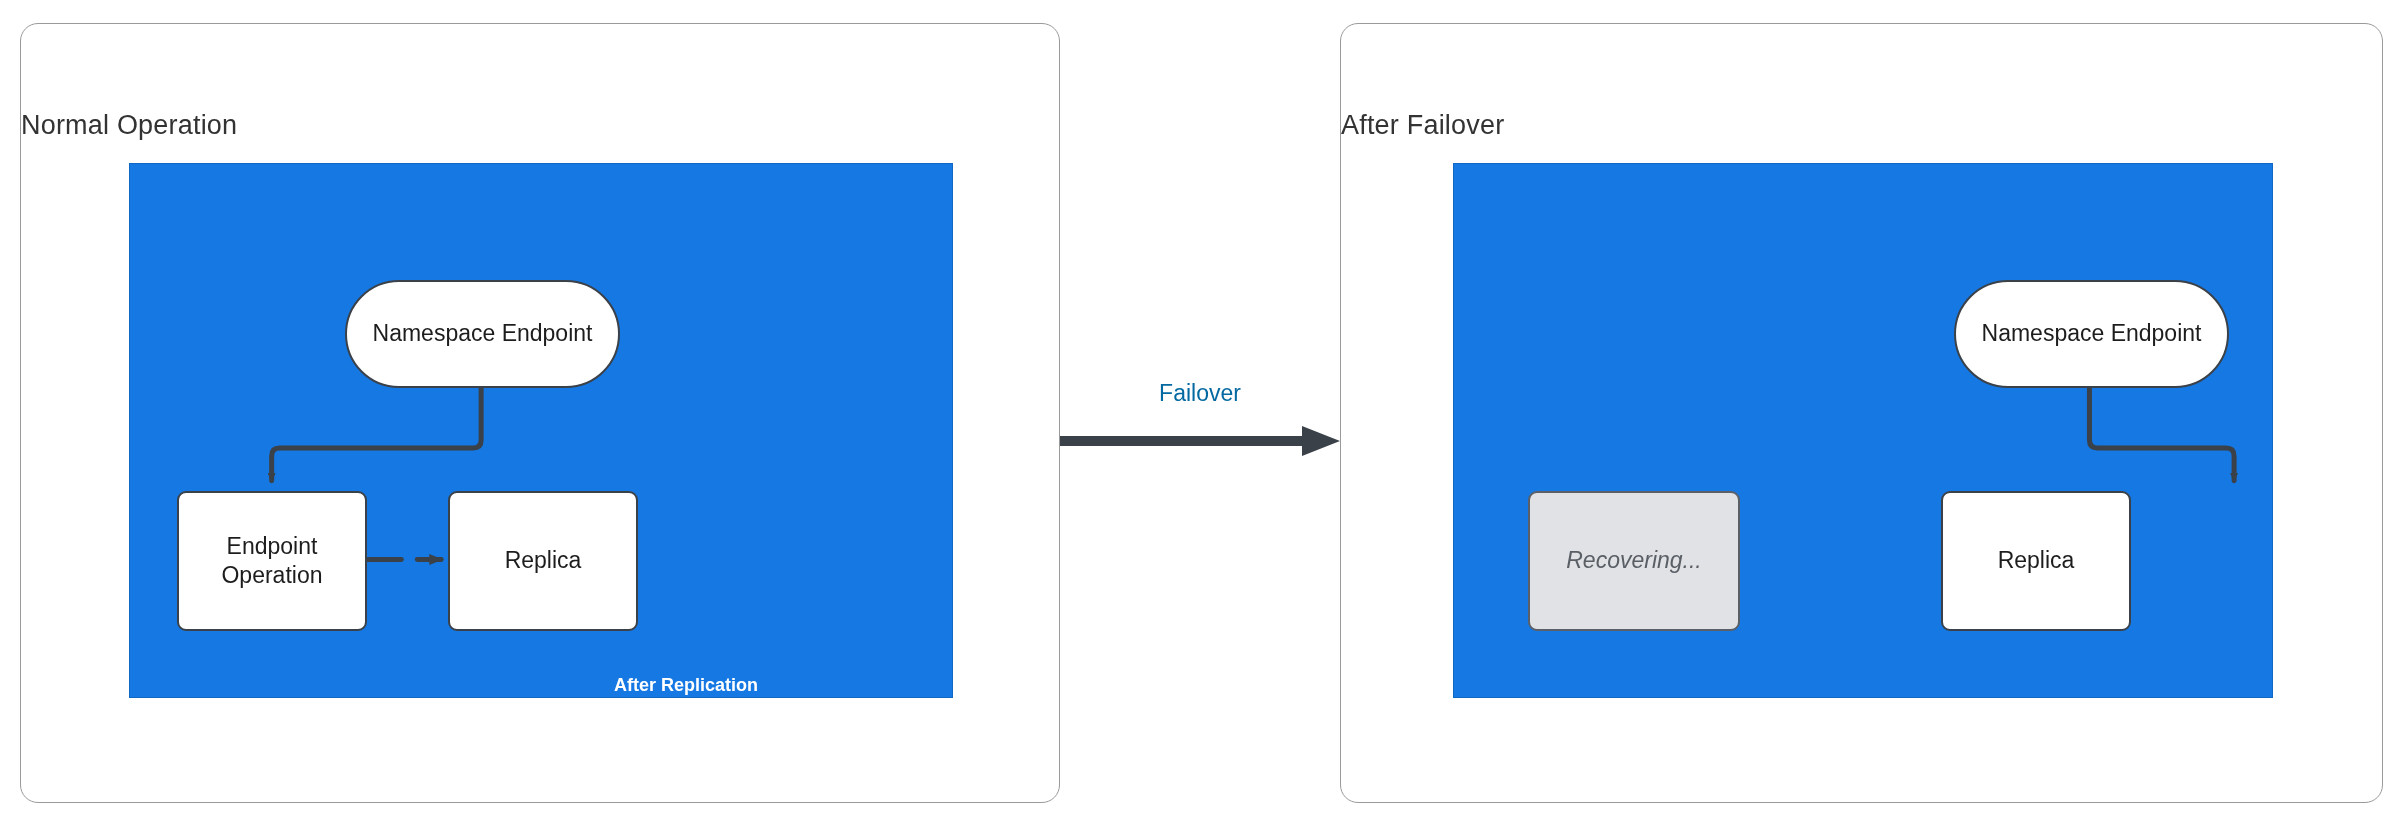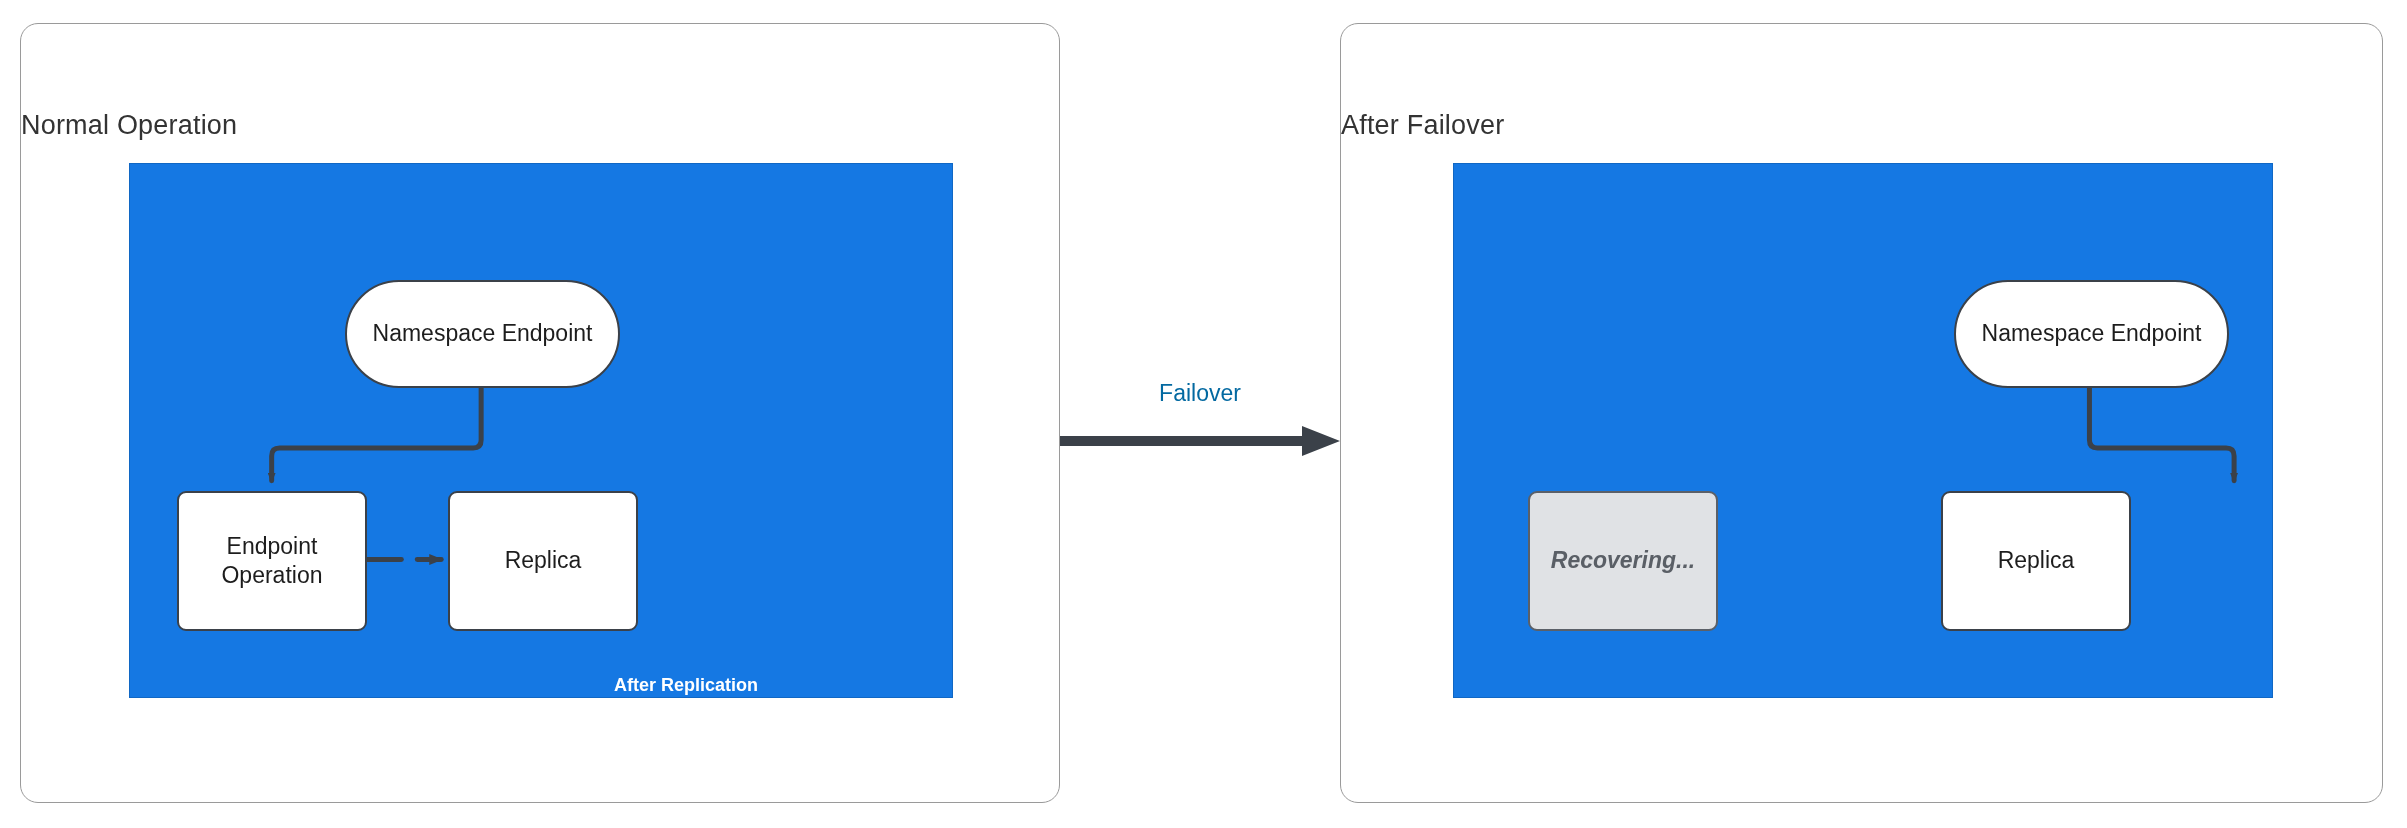--- a/index.html
+++ b/index.html
@@ -76,21 +76,21 @@
     font-style: italic;
   }
 
   
   #left-endpoint  { left: 215px; top: 116px; width: 275px; height: 108px; }
   #left-primary   { left: 47px;  top: 327px; width: 190px; height: 140px; }
   #left-replica   { left: 318px; top: 327px; width: 190px; height: 140px; }
 
   
   #right-endpoint { left: 500px; top: 116px; width: 275px; height: 108px; }
-  #right-recover  { left: 74px;  top: 327px; width: 190px; height: 140px; font-weight: bold; }
+  #right-recover  { left: 74px;  top: 327px; width: 212px; height: 140px; }
   #right-replica  { left: 487px; top: 327px; width: 190px; height: 140px; }
 
   
   .wires {
     position: absolute;
     left: 0; top: 0;
     width: 100%; height: 100%;
     overflow: visible;
     pointer-events: none;
   }

